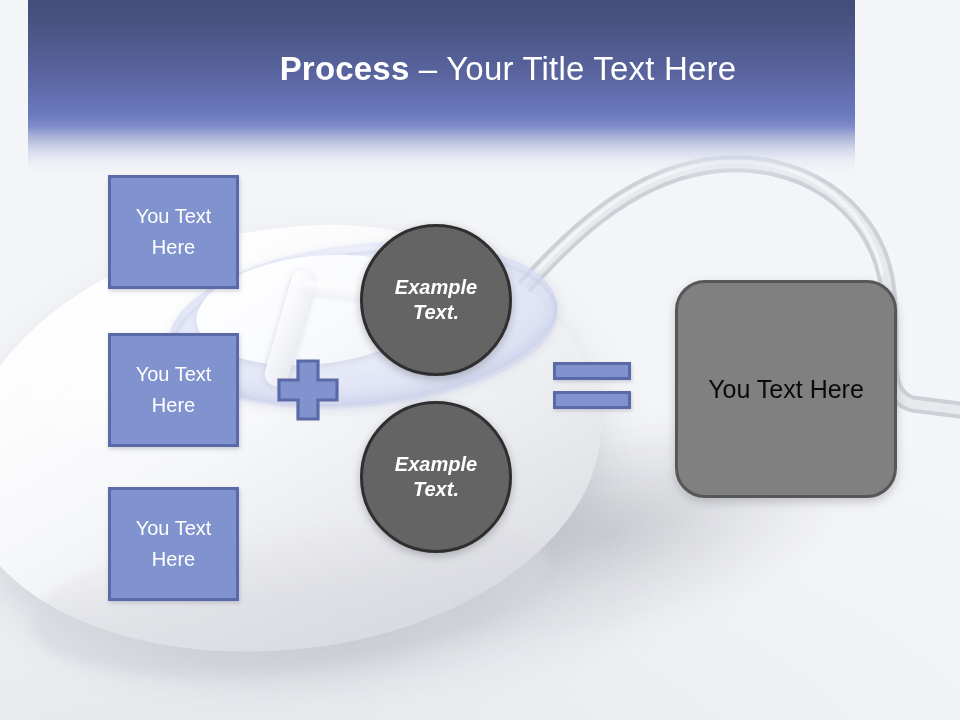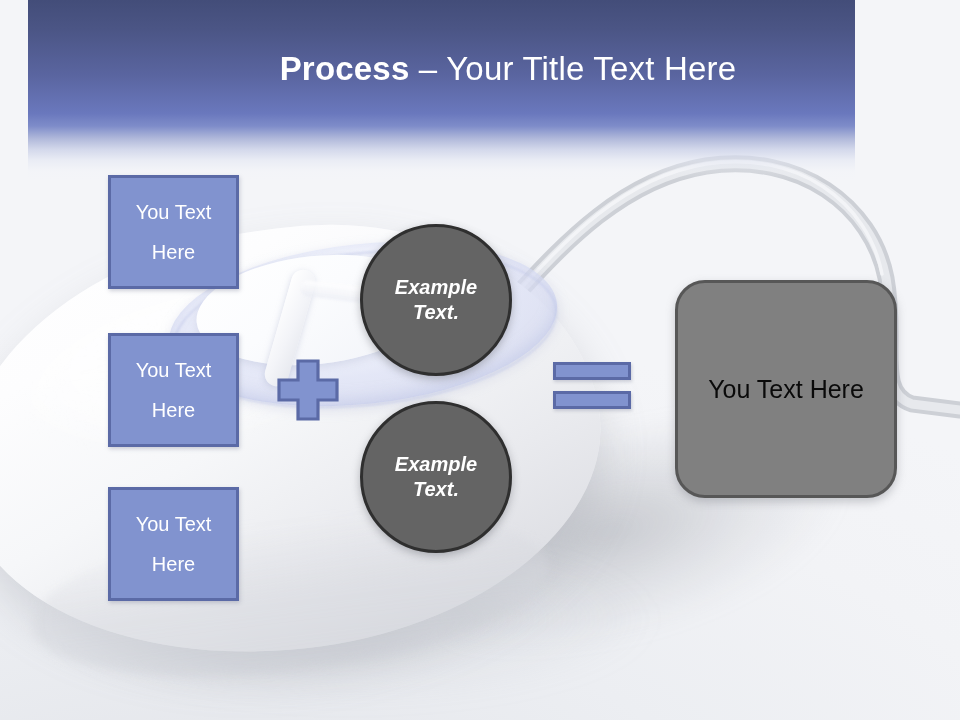--- a/index.html
+++ b/index.html
@@ -173,21 +173,21 @@
     border: 3px solid #5b6aa6;
     box-sizing: content-box;
     display: flex;
     align-items: center;
     justify-content: center;
     box-shadow: 1px 2px 4px rgba(120,126,150,0.35);
   }
   .blue-box .label {
     color: #ffffff;
     font-size: 20px;
-    line-height: 40px;
+    line-height: 31px;
     text-align: center;
     white-space: pre-line;
   }
   #blue-box-0 { top: 175px; }
   #blue-box-1 { top: 333px; }
   #blue-box-2 { top: 487px; }
 
   
   .plus-op {
     position: absolute;

